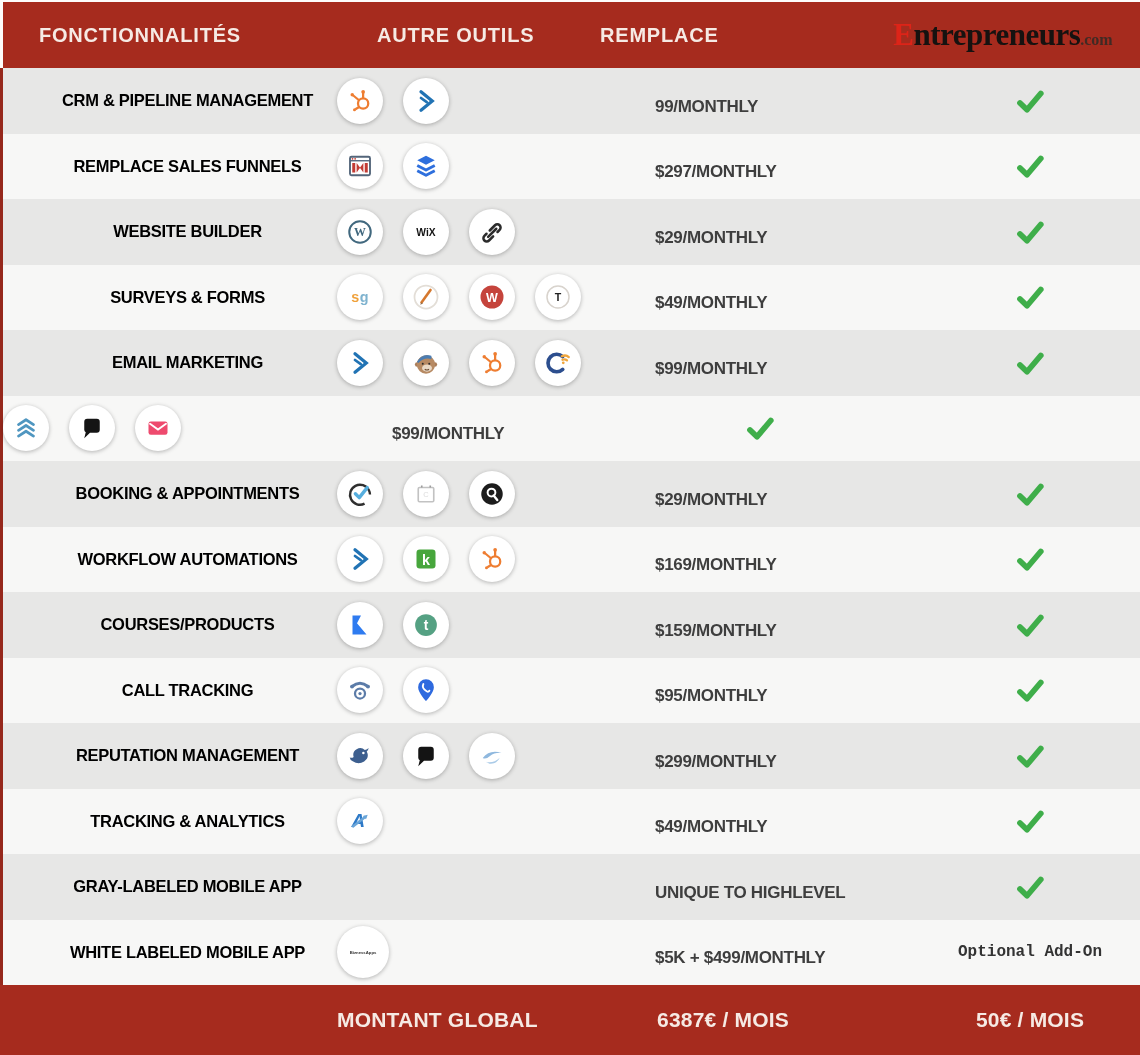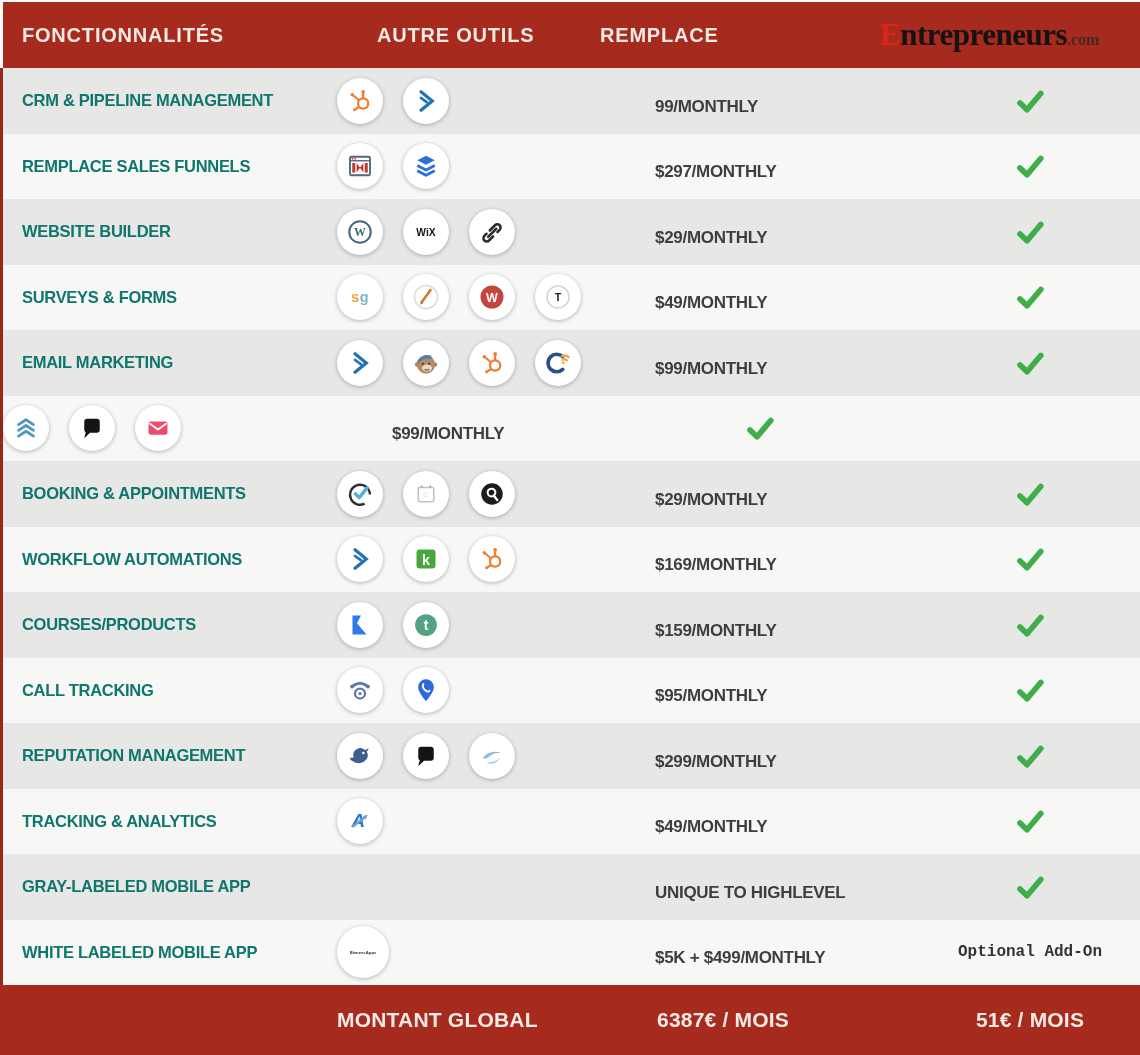--- a/index.html
+++ b/index.html
@@ -15,46 +15,46 @@
     margin:2px 0 0 3px;
     height:66px;
     background:var(--accent,#a62b1e);
     display:grid;
     grid-template-columns:334px 263px 280px 1fr;
     align-items:center;
   }
   .hdr-label{
     color:#f6eae4;font-weight:700;font-size:20px;letter-spacing:.8px;
   }
-  .hdr-label.c1{padding-left:19px;}
+  .hdr-label.c1{padding-left:19px;margin-left:17px;}
   .hdr-label.c3{padding-left:40px;}
   .brand{
-    text-align:left;padding-right:14px;
+    text-align:center;padding-right:14px;
     font-family:"Liberation Serif", serif;font-weight:700;
     font-size:31px;color:#161210;letter-spacing:-.5px;white-space:nowrap;
   }
   .brand .initial{color:#dd2418;}
   .brand .suffix{font-size:16px;color:#402a24;letter-spacing:0;}
   
   .rows{
     border-left:3px solid #96281c;
     height:917px;
     display:grid;
     grid-auto-rows:65.5px;
   }
   .row{
     display:grid;
     grid-template-columns:334px 263px 280px 1fr;
     align-items:center;
   }
   .row:nth-child(odd){background:var(--row-gray,#e7e7e6);}
   .row:nth-child(even){background:var(--row-light,#f7f7f6);}
   .feature{
-    padding-left:19px;
-    font-weight:700;font-size:16.5px;color:#0f766e;letter-spacing:-.3px;
+    padding-left:35px;
+    font-weight:700;font-size:16.5px;color:#000000;letter-spacing:-.3px;text-align:center;
   }
   .icons{display:flex;gap:20px;align-items:center;}
   .icon-circle{
     width:46px;height:46px;border-radius:50%;
     background:#fff;
     box-shadow:0 1px 4px rgba(0,0,0,.28);
     display:flex;align-items:center;justify-content:center;
     flex:0 0 auto;
   }
   .icon-circle.lg{width:52px;height:52px;}
@@ -491,16 +491,16 @@
           </span>
         </div>
         <div class="price">$5K + $499/MONTHLY</div>
         <div class="ours">Optional Add-On</div>
       </div>
     </div>
 
   <div class="ftr">
     <div class="f-label">MONTANT GLOBAL</div>
     <div class="f-other">6387€ / MOIS</div>
-    <div class="f-ours">51€ / MOIS</div>
+    <div class="f-ours">50€ / MOIS</div>
   </div>
 
 </div>
 
 </body></html>

